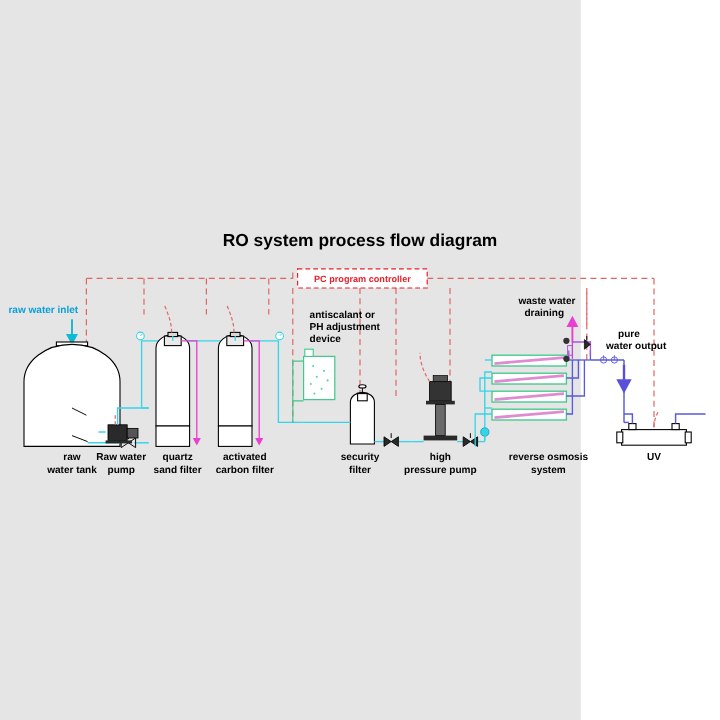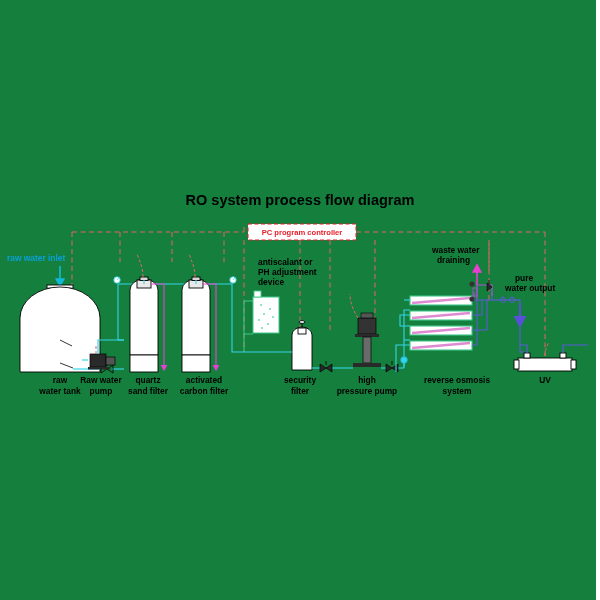--- a/index.html
+++ b/index.html
@@ -1,18 +1,18 @@
 <!DOCTYPE html>
 <html><head>
 <meta charset="utf-8">
 <style>
   html,body{margin:0;padding:0;background:#ffffff;}
   body{width:600px;height:600px;overflow:hidden;
        font-family:"Liberation Sans","DejaVu Sans",sans-serif;}
-  #stage{position:relative;width:596px;height:600px;background:#15803d;}
+  #stage{position:relative;width:484px;height:600px;background:#e5e5e5;}
   svg#diagram{position:absolute;left:0;top:0;width:600px;height:600px;display:block;}
   .ttl{font-size:14.5px;font-weight:bold;fill:#000;}
   .lbl{font-size:8.4px;font-weight:bold;fill:#000;}
   .lbl-blue{font-size:8.4px;font-weight:bold;fill:#0a9fd8;}
   .lbl-red{font-size:7.6px;font-weight:bold;fill:#e8202a;}
 </style>
 </head>
 <body>
 
 <div id="stage">

